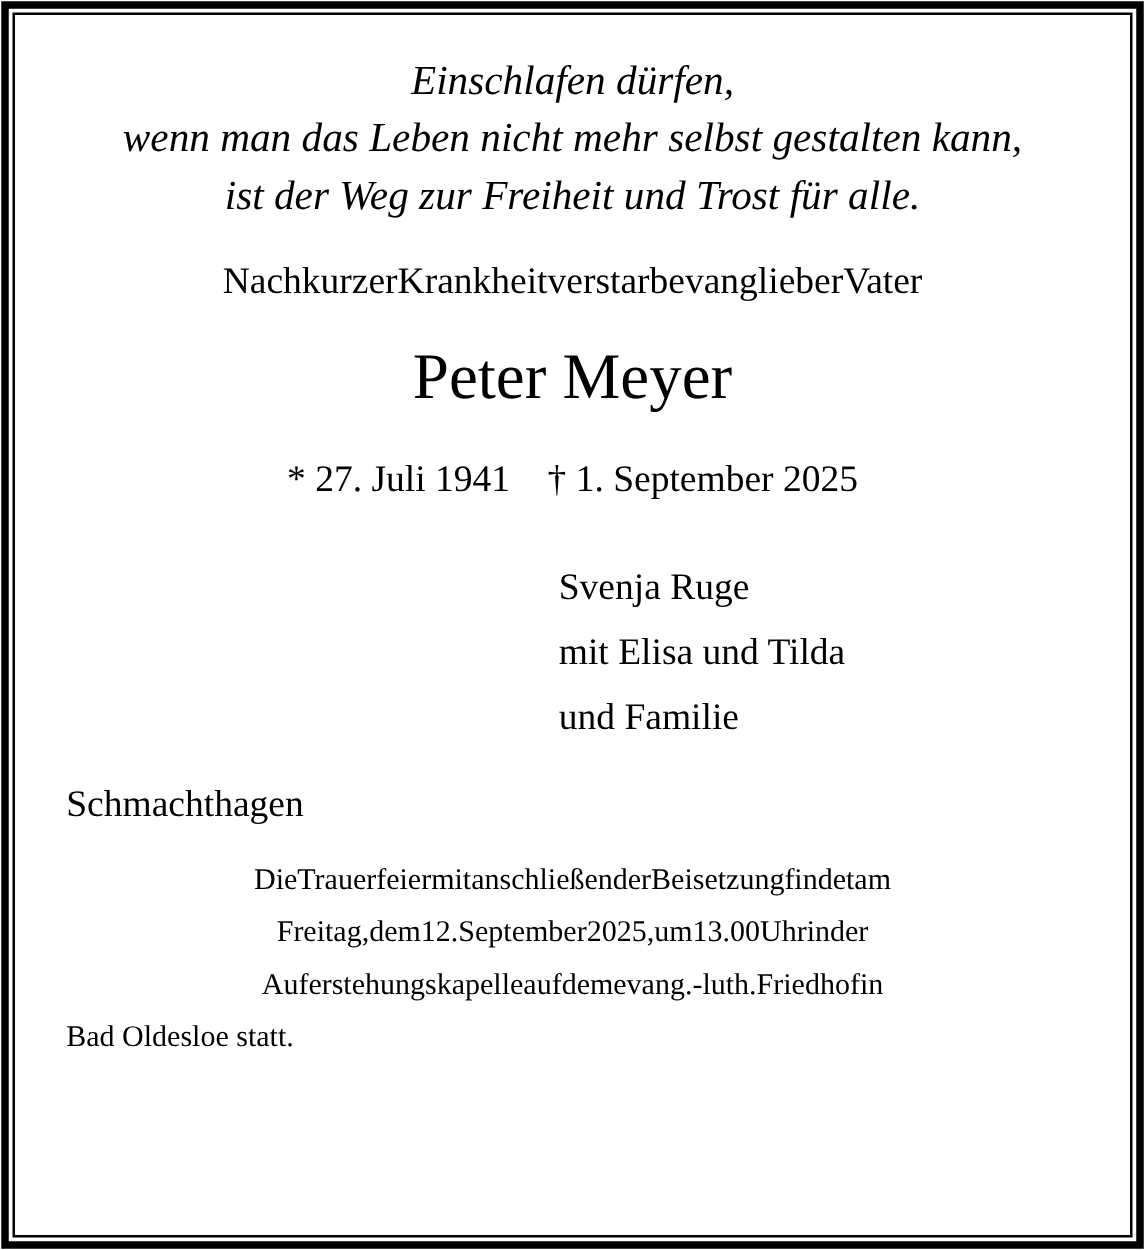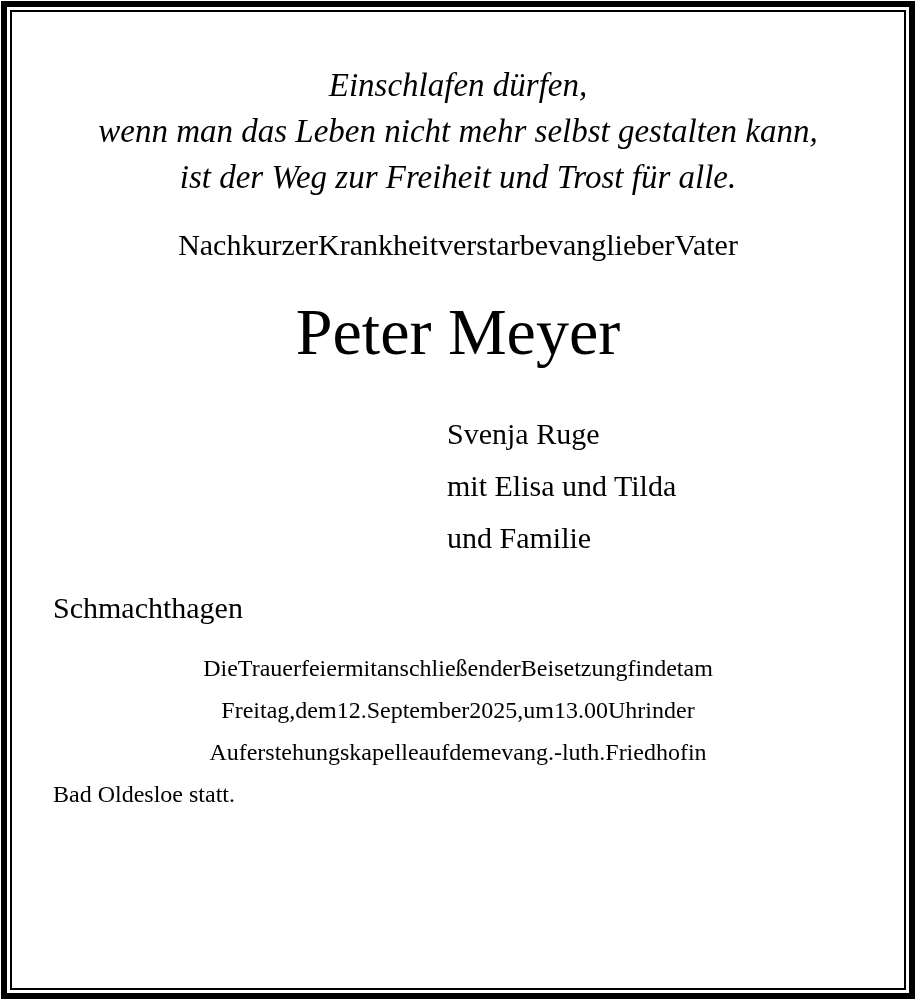--- a/index.html
+++ b/index.html
@@ -28,44 +28,44 @@
   .content {
     position: absolute;
     left: 12px;
     right: 12px;
     top: 12px;
     bottom: 12px;
     padding: 0 41px;
     box-sizing: border-box;
   }
   .epigraph {
-    margin-top: 50px;
+    margin-top: 30px;
     text-align: center;
     font-style: italic;
     font-size: 33px;
     line-height: 46px;
   }
   .intro {
     margin-top: 24px;
     font-size: 30px;
     line-height: 42px;
   }
   .jline {
     display: flex;
     flex-wrap: nowrap;
     justify-content: center;
     white-space: nowrap;
   }
   .plainline {
     text-align: left;
   }
   .deceased-name {
-    margin-top: 30px;
+    margin-top: 20px;
     text-align: center;
-    font-size: 66px;
+    font-size: 52px;
     line-height: 72px;
     font-weight: 400;
   }
   .dates {
     margin-top: 26px;
     display: flex;
     justify-content: center;
     column-gap: 30px;
     font-size: 30px;
     line-height: 40px;
@@ -108,20 +108,24 @@
         <span>Krankheit</span>
         <span>verstarb</span>
         <span>evang</span>
         <span>lieber</span>
         <span>Vater</span>
       </div>
   </div>
 
   <div class="deceased-name">Peter Meyer</div>
 
+  <div class="dates">
+    <span>* 27. Juli 1941</span>
+    <span>† 1. September 2025</span>
+  </div>
 
   <div class="mourners">
     <div>Svenja Ruge</div>
     <div>mit Elisa und Tilda</div>
     <div>und Familie</div>
   </div>
 
   <div class="place">Schmachthagen</div>
 
   <div class="funeral">

